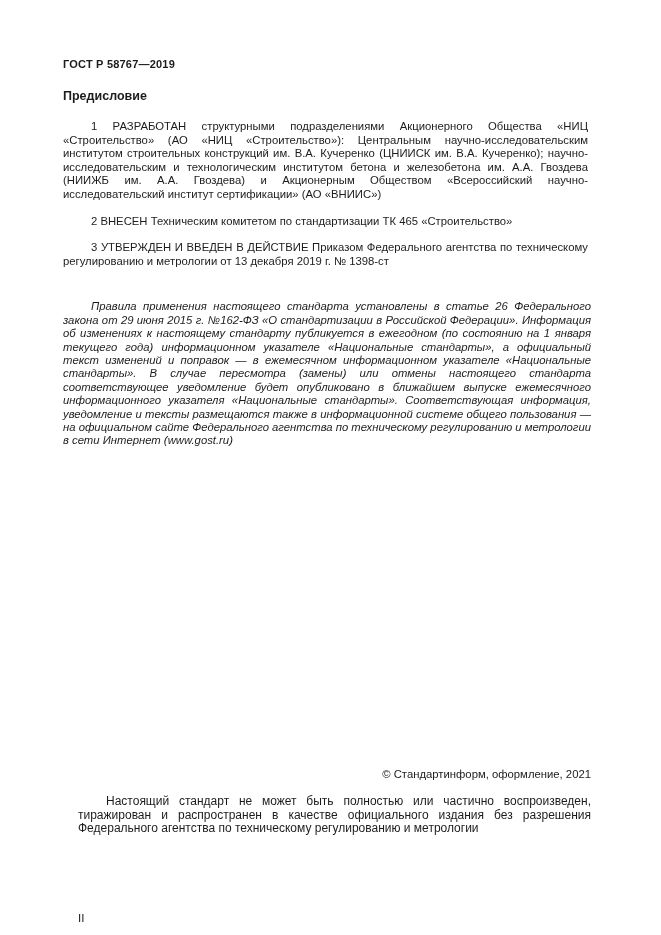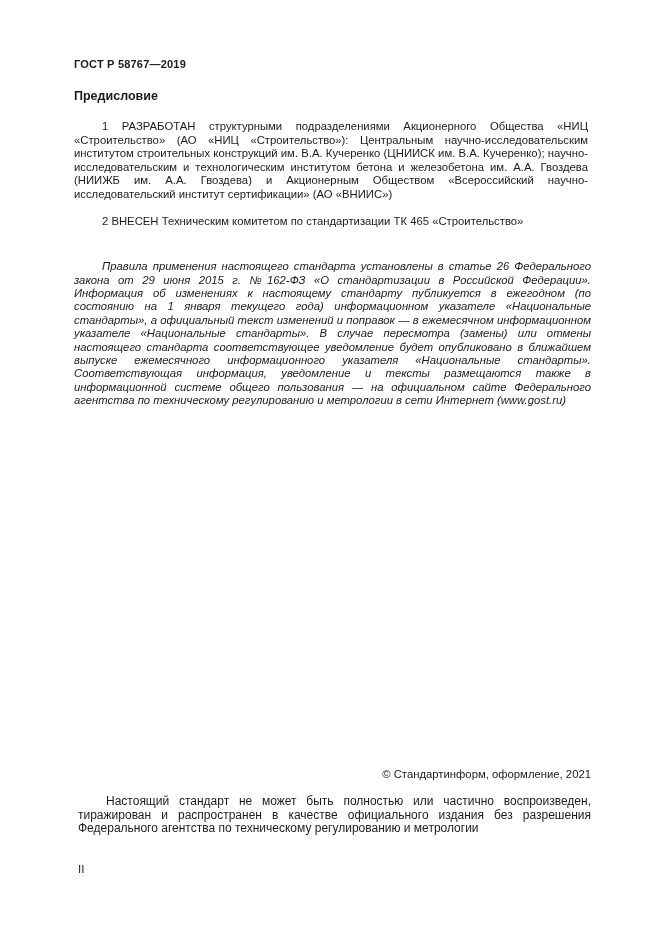--- a/index.html
+++ b/index.html
@@ -11,21 +11,21 @@
     position: relative;
     width: 661px;
     height: 935px;
     background: #ffffff;
     font-family: "Liberation Sans", sans-serif;
     color: #1c1c1c;
     overflow: hidden;
   }
   .content {
     position: absolute;
-    left: 74px;
+    left: 63px;
     right: 70px;
     top: 58px;
   }
   .doc-number {
     font-size: 11px;
     font-weight: bold;
     letter-spacing: 0.2px;
   }
   .section-title {
     text-align: left;
@@ -63,37 +63,38 @@
     top: 795px;
     font-size: 12px;
     line-height: 13.6px;
     text-align: justify;
     text-indent: 28px;
     hyphens: auto;
   }
   .page-number {
     position: absolute;
     left: 78px;
-    top: 863px;
+    top: 912px;
     font-size: 11.5px;
   }
 </style>
 </head>
 <body>
 
 <div class="page">
   <div class="content">
     <div class="doc-number">ГОСТ Р 58767—2019</div>
 
     <div class="section-title">Предисловие</div>
 
     <p class="body-par">1 РАЗРАБОТАН структурными подразделениями Акционерного Общества «НИЦ «Строительство» (АО «НИЦ «Строительство»): Центральным научно-исследовательским институтом строительных конструкций им. В.А. Кучеренко (ЦНИИСК им. В.А. Кучеренко); научно-исследовательским и технологическим институтом  бетона и железобетона им. А.А. Гвоздева (НИИЖБ им. А.А. Гвоздева) и Акционерным Обществом «Всероссийский научно-исследовательский институт сертификации» (АО «ВНИИС»)</p>
 
     <p class="body-par">2 ВНЕСЕН Техническим комитетом по стандартизации ТК 465 «Строительство»</p>
 
+    <p class="body-par">3 УТВЕРЖДЕН И ВВЕДЕН В ДЕЙСТВИЕ Приказом Федерального агентства по техническому регулированию и метрологии от 13 декабря 2019 г. № 1398-ст</p>
 
 
     <p class="rules-note">Правила применения настоящего стандарта установлены в статье 26 Федерального закона от 29 июня 2015 г. №162-ФЗ «О стандартизации в Российской Федерации». Информация об изменениях к настоящему стандарту публикуется в ежегодном (по состоянию на 1 января текущего года) информационном указателе «Национальные стандарты», а официальный текст изменений и поправок — в ежемесячном информационном указателе «Национальные стандарты». В случае пересмотра (замены) или отмены настоящего стандарта соответствующее уведомление будет опубликовано в ближайшем выпуске ежемесячного информационного указателя «Национальные стандарты». Соответствующая информация, уведомление и тексты размещаются также в информационной системе общего пользования — на официальном сайте Федерального агентства по техническому регулированию и метрологии в сети Интернет (www.gost.ru)</p>
   </div>
 
   <div class="copyright">© Стандартинформ, оформление, 2021</div>
 
   <div class="footer-note">Настоящий стандарт не может быть полностью или частично воспроизведен, тиражирован и распространен в качестве официального издания без разрешения Федерального агентства по техническому регулированию и метрологии</div>
 
   <div class="page-number">II</div>

